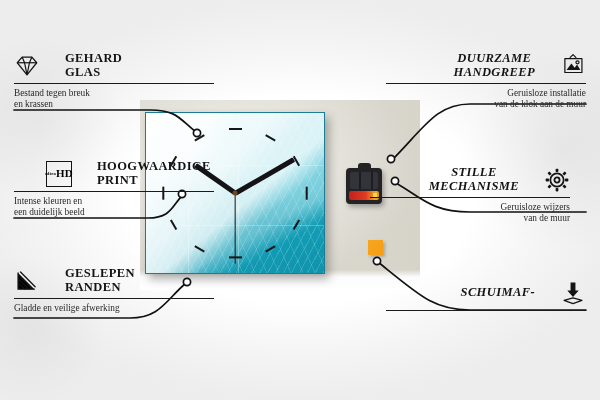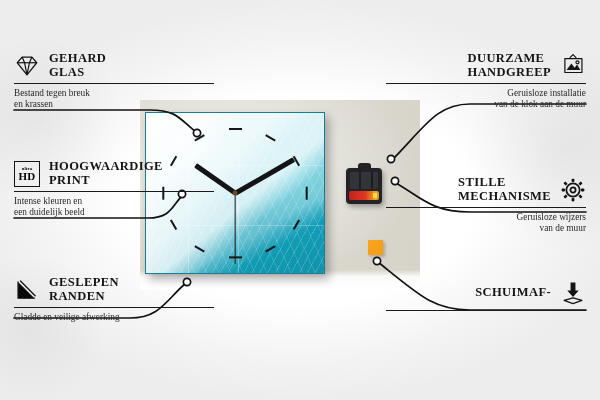--- a/index.html
+++ b/index.html
@@ -74,33 +74,33 @@
 
   .foam{position:absolute;left:228px;top:140px;width:15px;height:15px;
         background:linear-gradient(135deg,#f5a623 0%,#f79c12 100%);
         box-shadow:2px 2px 3px rgba(0,0,0,.22);}
 
   
   .wires{position:absolute;left:0;top:0;width:600px;height:400px;pointer-events:none;}
 
   
   .feat{position:absolute;width:200px;}
-  .feat .head{display:flex;align-items:center;gap:9px;}
+  .feat .head{display:flex;align-items:center;gap:25px;}
   .feat.left .head{justify-content:flex-start;}
   .feat.right .head{justify-content:flex-end;}
   .feat .title{font-size:12.5px;line-height:13.5px;font-weight:700;color:#141414;
         letter-spacing:.4px;text-transform:uppercase;}
-  .feat.right .title{text-align:left;}
+  .feat.right .title{text-align:center;font-style:italic;}
   .feat .rule{height:1px;background:#1a1a1a;margin:4px 0 4px 0;}
   .feat .desc{font-size:9.3px;line-height:11px;color:#2a2a2a;}
   .feat.right .desc{text-align:right;}
   .ico{width:26px;height:26px;flex:0 0 26px;display:block;}
   .hd-ico{width:26px;height:26px;flex:0 0 26px;border:1.6px solid #141414;
-        display:flex;flex-direction:column;align-items:center;justify-content:center;
-        box-sizing:border-box;}
+        display:flex;flex-direction:row;align-items:center;justify-content:center;
+        box-sizing:border-box;margin-left:32px;}
   .hd-ico .u{font-size:4.6px;line-height:5px;font-weight:700;letter-spacing:.2px;}
   .hd-ico .h{font-size:11px;line-height:11px;font-weight:700;letter-spacing:.2px;}
 </style>
 </head>
 <body>
 
 <div id="stage">
 
   <div class="photo">
     <div class="wall"></div>
@@ -196,21 +196,21 @@
         <div>PRINT</div>
       </div>
     </div>
     <div class="rule"></div>
     <div class="desc">
       <div>Intense kleuren en</div>
       <div>een duidelijk beeld</div>
     </div>
   </div>
 
-  <div class="feat left" style="left:14px;top:276px;">
+  <div class="feat left" style="left:14px;top:267px;">
     <div class="head">
       <svg class="ico" viewBox="0 0 32 32">
         <g stroke="#141414" stroke-width="1.6" stroke-linecap="round">
           <path d="M5,6 L5,26 L25,26"></path>
           <path d="M7,10 L22,25"></path>
             <path d="M7,15 L18,26"></path>
             <path d="M7,20 L13,26"></path>
             <path d="M8,5 L26,23"></path>
         </g>
       </svg>
@@ -240,21 +240,21 @@
         </g>
       </svg>
     </div>
     <div class="rule"></div>
     <div class="desc">
       <div>Geruisloze installatie</div>
       <div>van de klok aan de muur</div>
     </div>
   </div>
 
-  <div class="feat right" style="left:386px;top:166px;margin-top:10px;">
+  <div class="feat right" style="left:370px;top:166px;">
     <div class="head">
       <div class="title">
         <div>STILLE</div>
         <div>MECHANISME</div>
       </div>
       <svg class="ico" viewBox="0 0 32 32">
         <g fill="none" stroke="#141414" stroke-width="2.2">
           <circle cx="16" cy="16" r="8.2"></circle>
           <circle cx="16" cy="16" r="3.2"></circle>
         </g>

